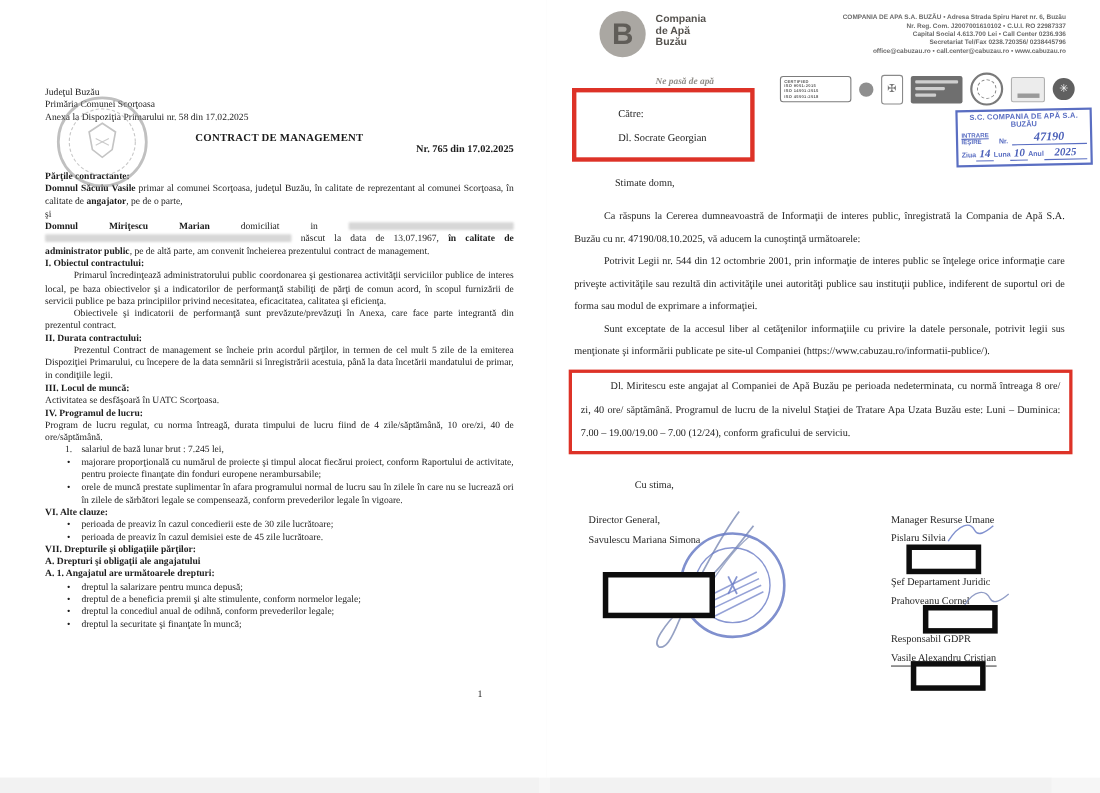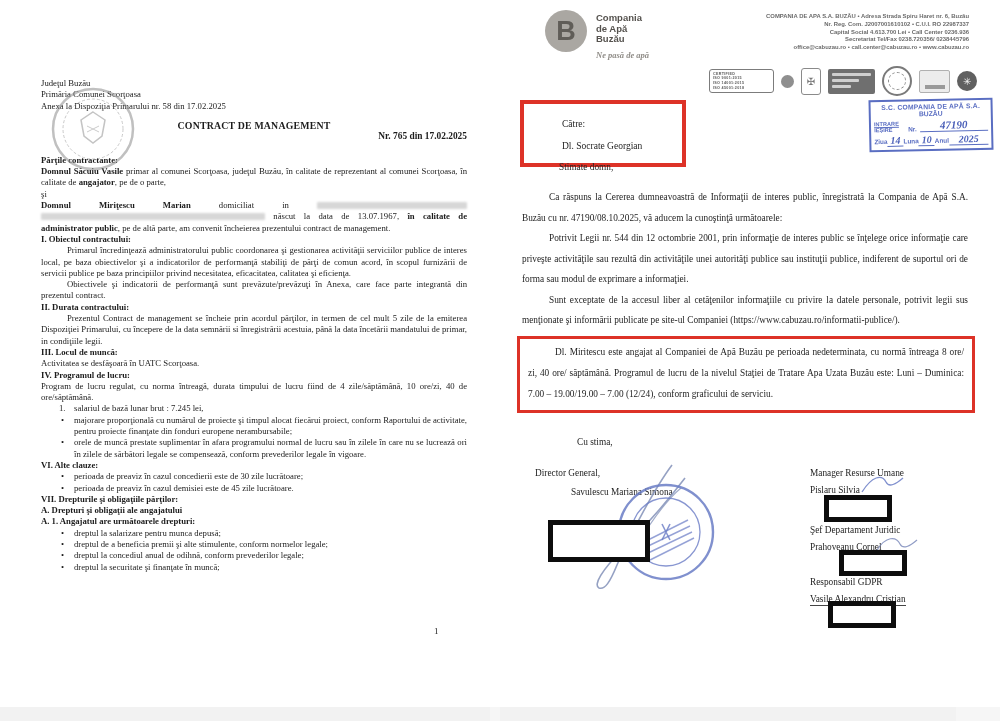--- a/index.html
+++ b/index.html
@@ -27,37 +27,37 @@
   .redact{display:inline-block;height:7.5px;background:#d7d7d7;filter:blur(1.2px);vertical-align:baseline;transform:translateY(1px);border-radius:1px;}
   #left-stamp{position:absolute;left:50px;top:86px;opacity:.55;}
   #page-num{position:absolute;left:434px;top:626px;font-size:9px;}
 
   
   #right-page{font-size:9.3px;color:#242424;}
   .logo-row{position:absolute;top:10px;left:48px;display:flex;gap:9px;align-items:flex-start;}
   .logo-circle{width:42px;height:42px;border-radius:50%;background:#aaa7a2;display:flex;align-items:center;justify-content:center;
                font-family:"Liberation Sans",sans-serif;font-weight:bold;font-size:27px;color:#605d58;}
   .logo-text{font-family:"Liberation Sans",sans-serif;font-weight:bold;color:#55524e;font-size:9.5px;line-height:10.5px;padding-top:3px;}
-  .tagline{font-style:italic;font-weight:bold;color:#908d88;font-size:8.5px;margin-top:5px;font-family:"Liberation Serif",serif;}
+  .tagline{font-style:italic;font-weight:bold;color:#908d88;font-size:8.5px;margin-top:23px;font-family:"Liberation Serif",serif;}
   .addr{position:absolute;top:13px;left:200px;width:272px;text-align:right;
         font-family:"Liberation Sans",sans-serif;font-size:5.9px;line-height:7.8px;color:#6b6b6b;font-weight:bold;}
   .badges{position:absolute;top:66px;left:212px;width:268px;display:flex;gap:7px;align-items:center;}
   .bdg-cert{border:1.5px solid #7c7c7c;border-radius:3px;padding:2px 3px;width:58px;
             font-family:"Liberation Sans",sans-serif;font-size:3.7px;line-height:4.6px;color:#5a5a5a;font-weight:bold;letter-spacing:.3px;}
   .bdg-dot{width:13px;height:13px;border-radius:50%;background:#8f8f8f;}
   .bdg-emblem{width:18px;height:25px;border:1.5px solid #8a8a8a;border-radius:3px;display:flex;align-items:center;justify-content:center;color:#777;font-size:10px;}
   .bdg-veritas{width:48px;height:25px;background:#6f6f6f;border-radius:2px;padding:4px 4px;box-sizing:border-box;}
   .bdg-veritas .bar{height:3px;background:#cfcfcf;margin-bottom:3px;border-radius:1px;}
   .bdg-seal{width:26px;height:26px;border-radius:50%;border:2px solid #7a7a7a;display:flex;align-items:center;justify-content:center;}
   .bdg-seal .inner{width:16px;height:16px;border-radius:50%;border:1px dashed #8a8a8a;}
   .bdg-box{width:30px;height:21px;border:1px solid #b0b0b0;background:#ececec;border-radius:2px;display:flex;align-items:flex-end;justify-content:center;}
   .bdg-box .bar{width:20px;height:4px;background:#9a9a9a;margin-bottom:3px;}
   .bdg-sun{width:20px;height:20px;border-radius:50%;background:#606060;color:#f2f2f2;display:flex;align-items:center;justify-content:center;font-size:10px;}
 
-  .recipient-box{position:absolute;top:100px;left:23px;width:158px;height:59px;border:4px solid #dd3227;background:#fff;}
+  .recipient-box{position:absolute;top:80px;left:23px;width:158px;height:59px;border:4px solid #dd3227;background:#fff;}
   .recipient-inner{padding:9px 0 0 38px;line-height:22px;font-size:9.5px;}
 
   .reg-stamp{position:absolute;top:99px;left:372px;width:114px;border:2px solid #5a6ec2;color:#5a6ec2;
              transform:rotate(-1.2deg);font-family:"Liberation Sans",sans-serif;font-size:6.4px;font-weight:bold;
              padding:2px 3px 3px;background:rgba(255,255,255,.6);}
   .reg-l1{text-align:center;font-size:6.8px;letter-spacing:.2px;}
   .reg-l2{text-align:center;font-size:6.8px;}
   .reg-row{display:flex;align-items:flex-end;margin-top:2px;}
   .reg-col{font-size:5.6px;}
   .reg-in{text-decoration:underline;}
@@ -208,21 +208,21 @@
     <p class="letter-p">Ca răspuns la Cererea dumneavoastră de Informaţii de interes public, înregistrată la Compania de Apă S.A. Buzău cu nr. 47190/08.10.2025, vă aducem la cunoştinţă următoarele:</p>
     <p class="letter-p">Potrivit Legii nr. 544 din 12 octombrie 2001, prin informaţie de interes public se înţelege orice informaţie care priveşte activităţile sau rezultă din activităţile unei autorităţi publice sau instituţii publice, indiferent de suportul ori de forma sau modul de exprimare a informaţiei.</p>
     <p class="letter-p">Sunt exceptate de la accesul liber al cetăţenilor informaţiile cu privire la datele personale, potrivit legii sus menţionate şi informării publicate pe site-ul Companiei (https://www.cabuzau.ro/informatii-publice/).</p>
     <div class="highlight-box">Dl. Miritescu este angajat al Companiei de Apă Buzău pe perioada  nedeterminata, cu normă întreaga 8 ore/ zi, 40 ore/ săptămână. Programul de lucru de la nivelul Staţiei de  Tratare Apa Uzata Buzău este: Luni – Duminica: 7.00 – 19.00/19.00 – 7.00 (12/24), conform graficului de serviciu.</div>
   </div>
 
   <div class="closing">Cu stima,</div>
 
   <div class="sig-area">
     <div class="sig-label" style="left:13px;top:28px;">Director General,</div>
-    <div class="sig-label" style="left:13px;top:47px;margin-left:36px;">Savulescu Mariana Simona</div>
+    <div class="sig-label" style="left:13px;top:47px;">Savulescu Mariana Simona</div>
 
     <svg style="position:absolute;left:55px;top:10px;" width="130" height="150" viewBox="0 0 130 150">
       <path d="M95 15 C 80 35, 55 80, 40 115 C 33 132, 28 140, 22 138 C 16 135, 25 120, 45 100 C 70 75, 95 45, 108 28" fill="none" stroke="#8a97bd" stroke-width="1.6" opacity="0.9"></path>
       <path d="M60 95 C 75 70, 92 48, 104 38" fill="none" stroke="#8a97bd" stroke-width="1.2" opacity="0.8"></path>
     </svg>
 
     <svg style="position:absolute;left:92px;top:40px;" width="104" height="104" viewBox="0 0 104 104">
       <circle cx="52" cy="52" r="47" fill="none" stroke="#6a7cc6" stroke-width="2.4" opacity="0.85"></circle>
       <circle cx="52" cy="52" r="34" fill="none" stroke="#6a7cc6" stroke-width="1.3" opacity="0.8"></circle>
       <path d="M30 62 L74 40 M30 68 L76 46 M32 74 L78 52 M36 80 L80 58" stroke="#6a7cc6" stroke-width="1.4" opacity="0.7"></path>

